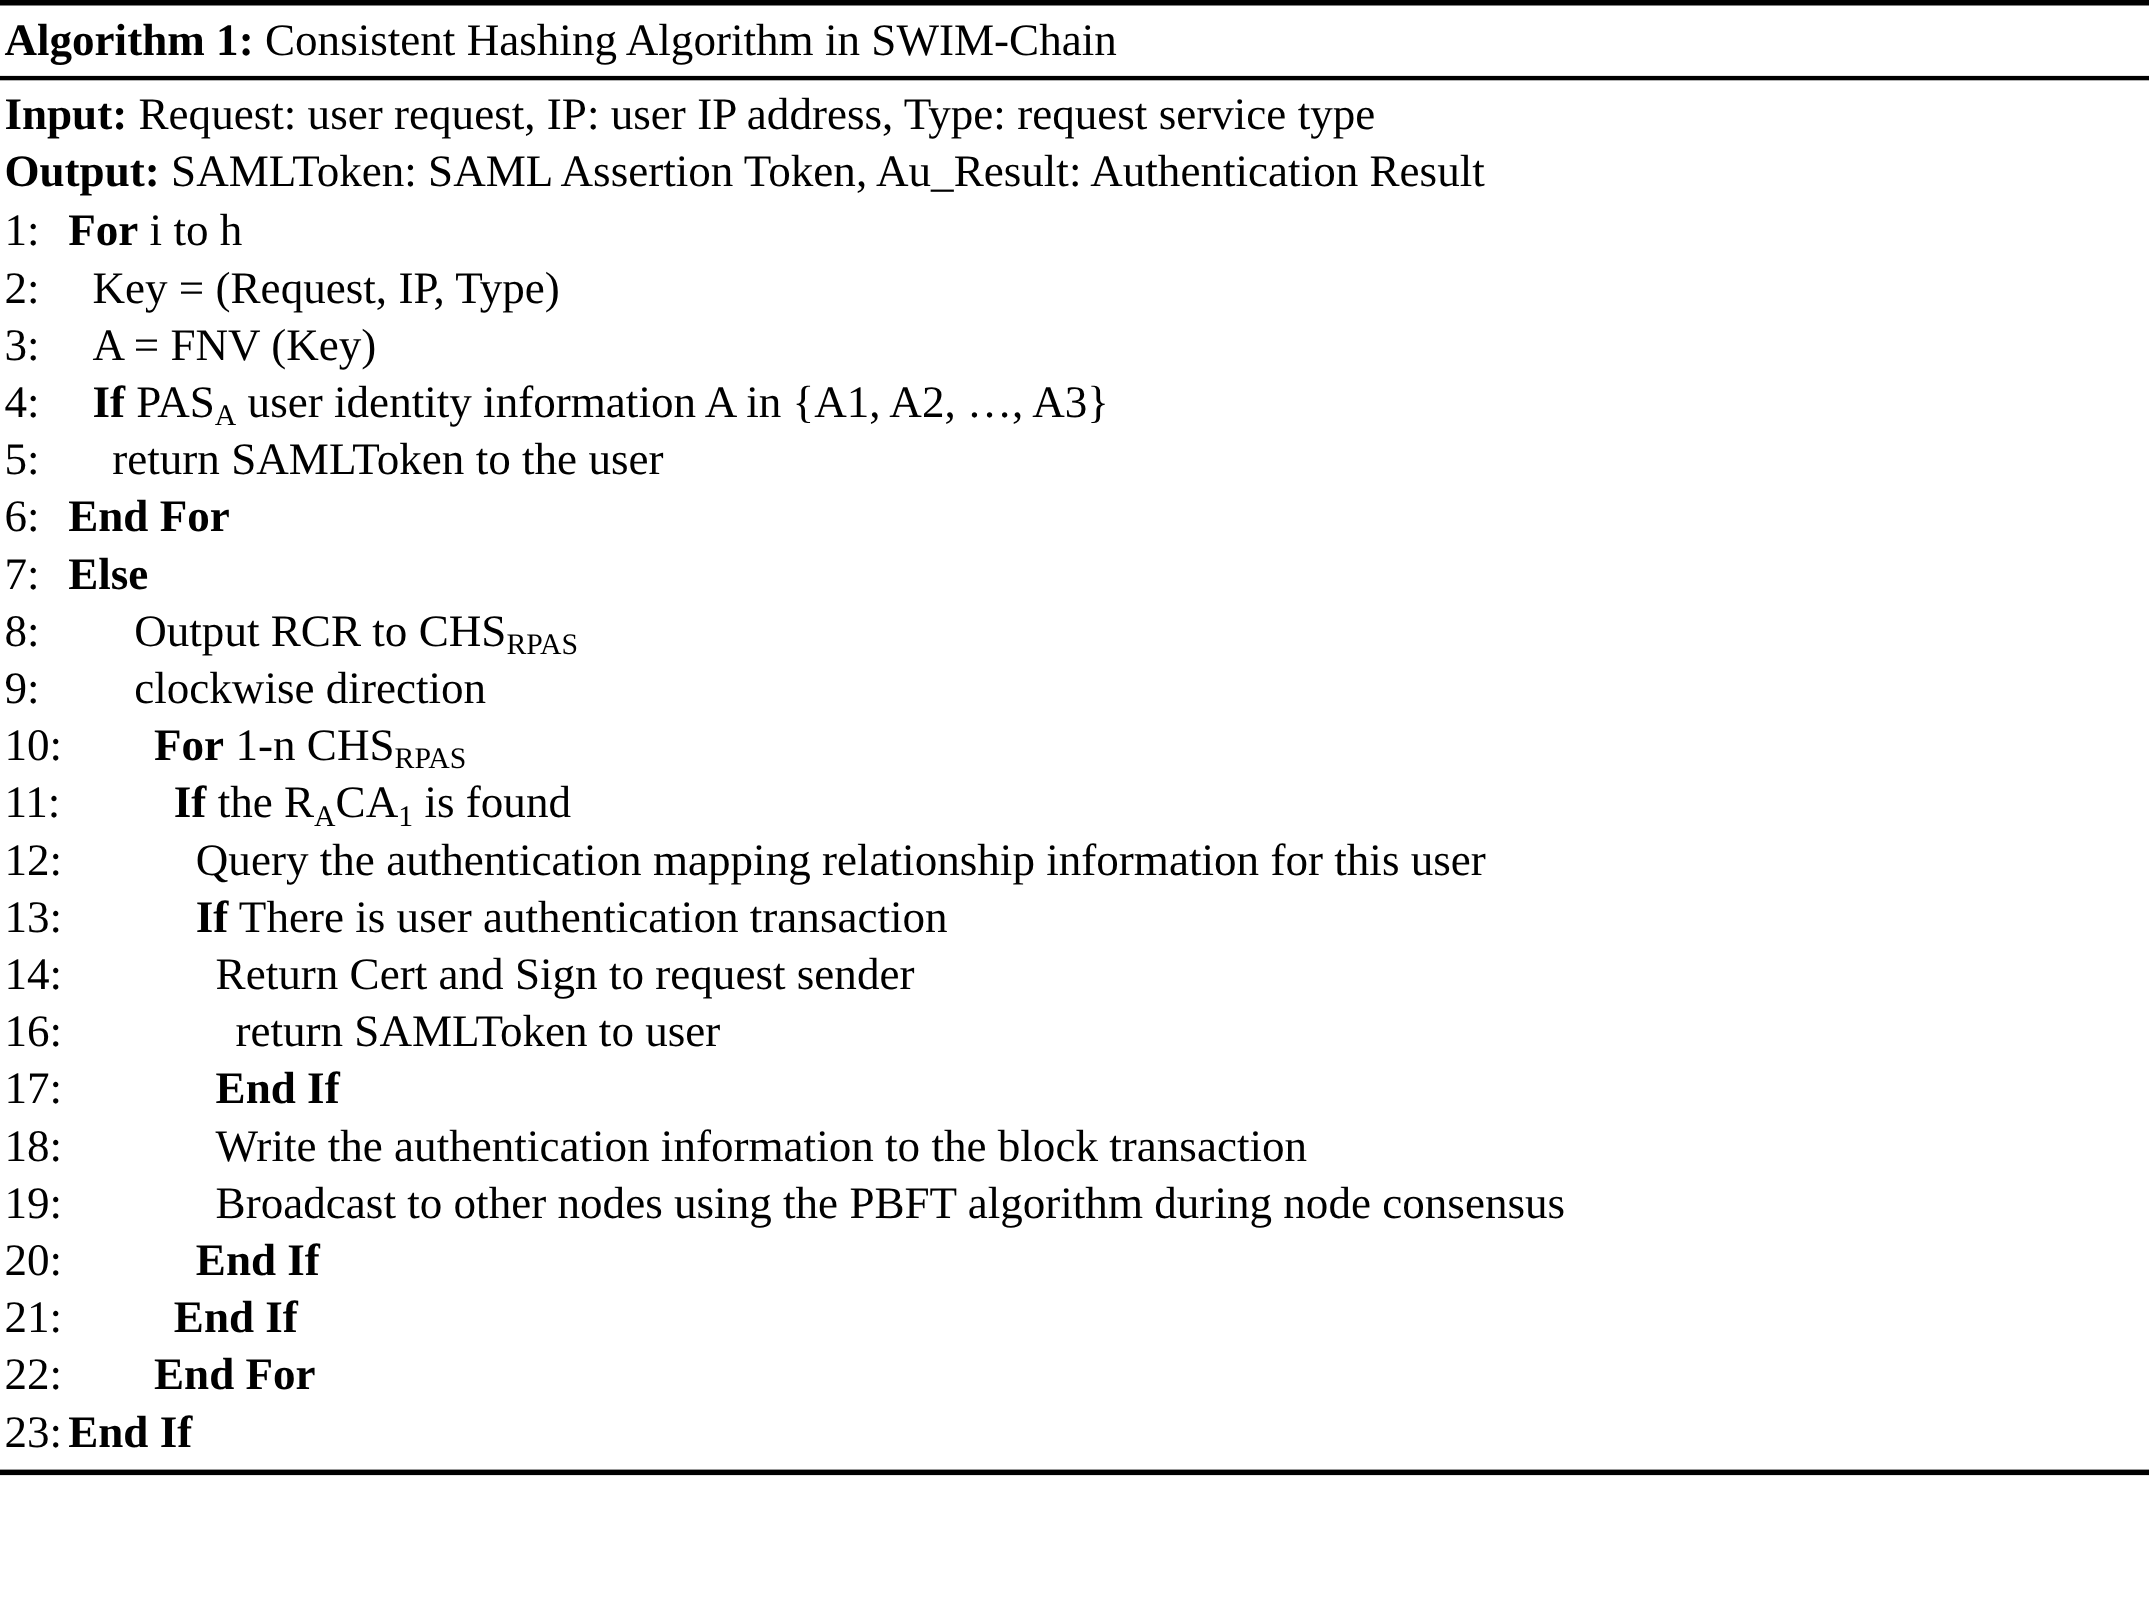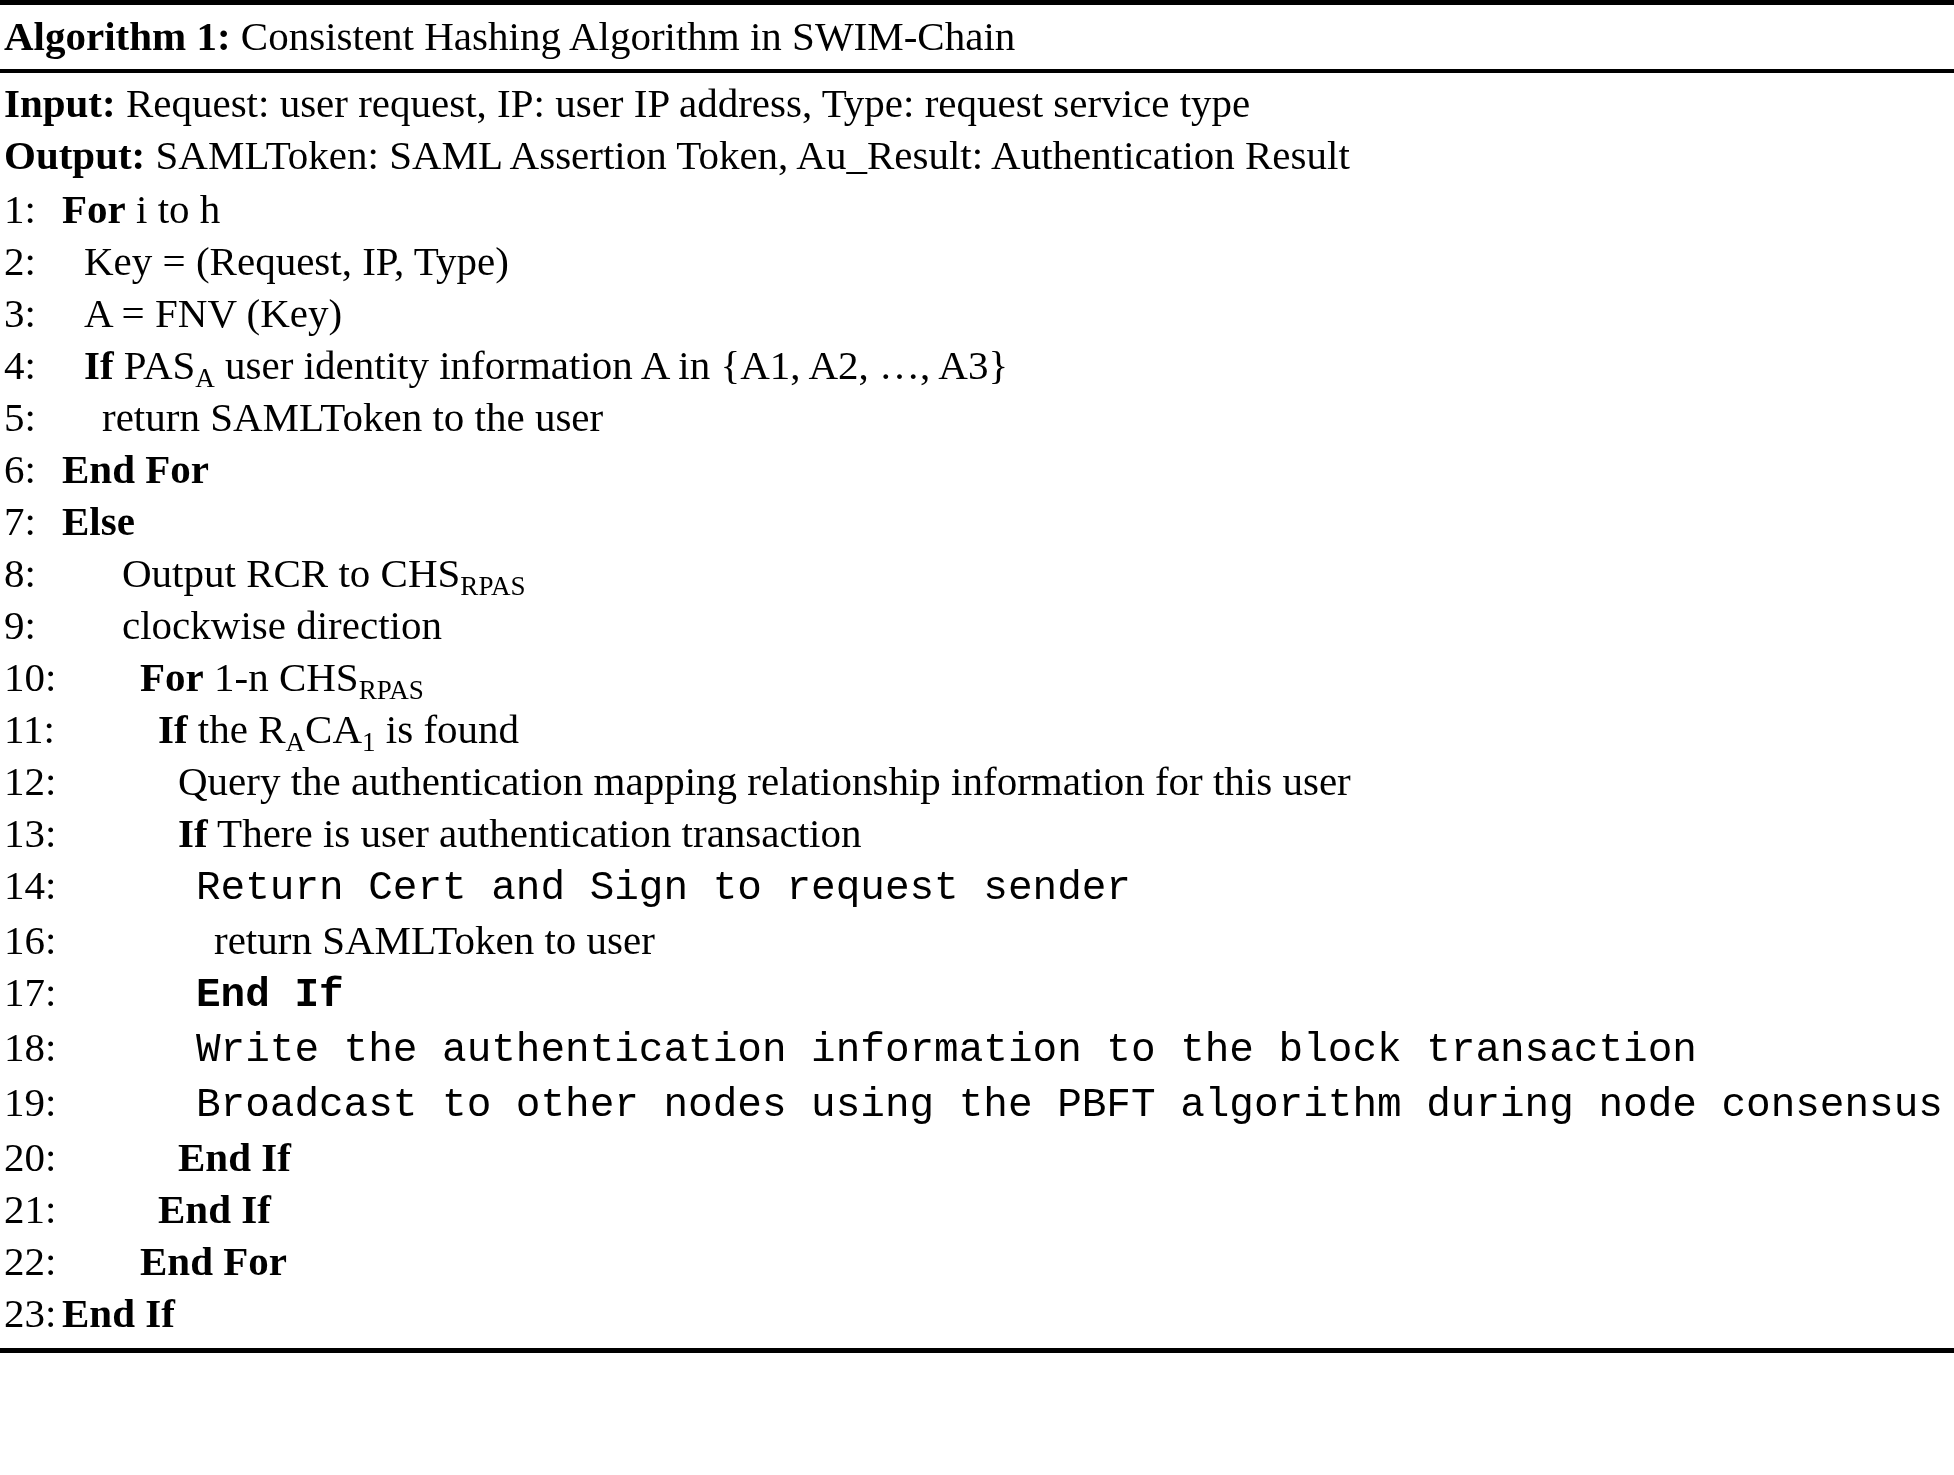--- a/index.html
+++ b/index.html
@@ -83,21 +83,21 @@
     vertical-align: -0.28em;
   }
   
   .ind-0  { padding-left: 0px; text-align: right; }
   .ind-1  { padding-left: 22px; }
   .ind-2  { padding-left: 40px; }
   .ind-3  { padding-left: 60px; }
   .ind-4  { padding-left: 78px; }
   .ind-5  { padding-left: 96px; }
   .ind-6  { padding-left: 116px; }
-  .ind-7  { padding-left: 134px; font-family: Liberation Mono, monospace; }
+  .ind-7  { padding-left: 134px; }
   .ind-8  { padding-left: 152px; }
 </style>
 </head>
 <body>
 
 <div class="algorithm-box">
 
   <div class="rule-top"></div>
 
   <div class="caption"><span class="alg-label">Algorithm 1:</span><span> Consistent Hashing Algorithm in SWIM-Chain</span></div>

